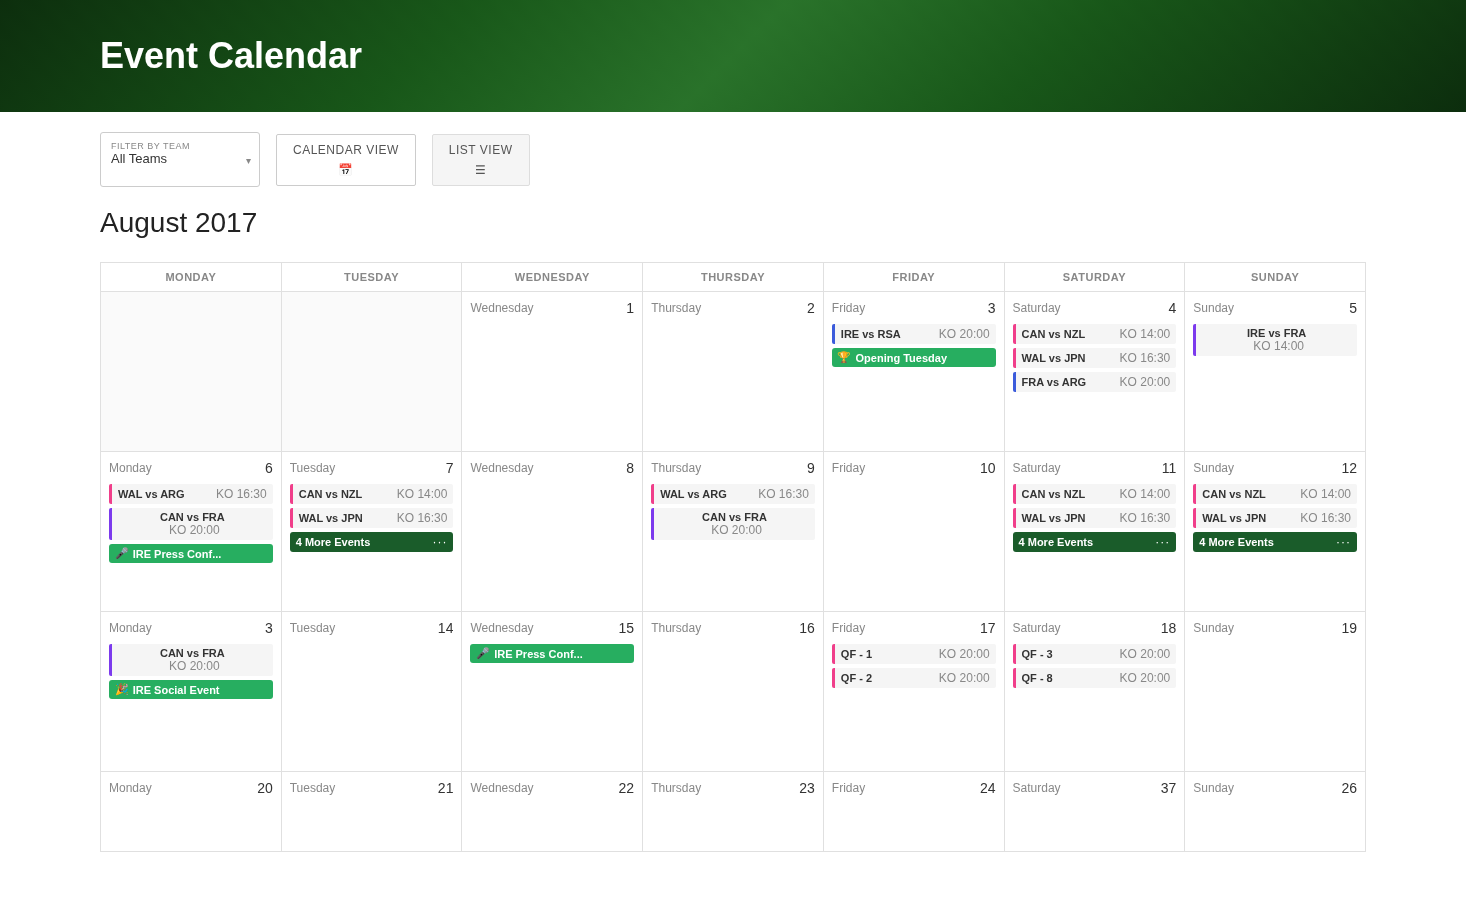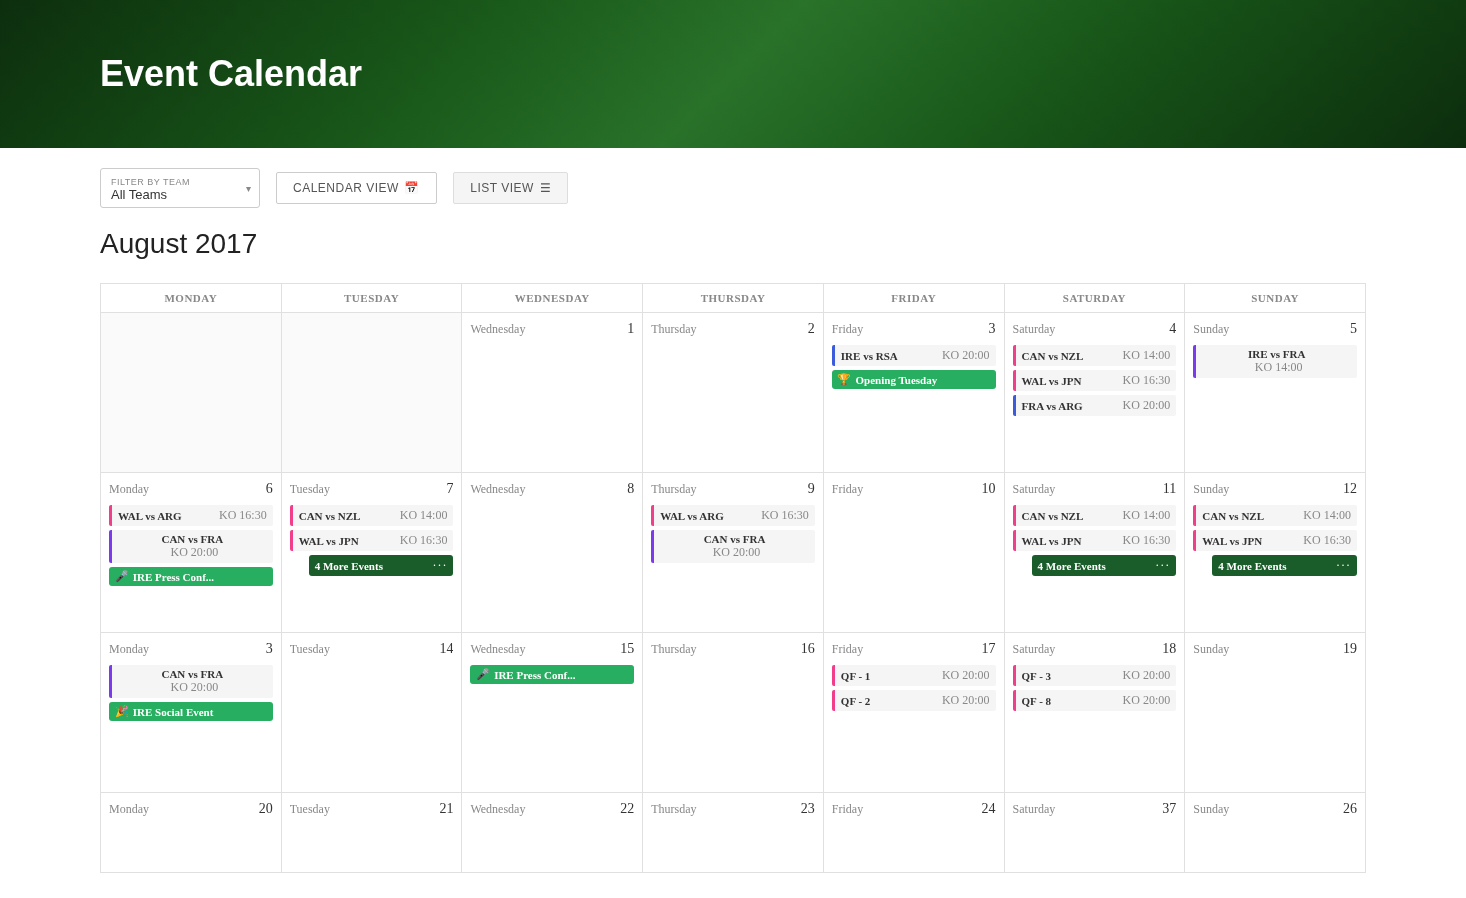--- a/index.html
+++ b/index.html
@@ -1,21 +1,21 @@
 <!DOCTYPE html>
 <html><head>
   <meta charset="utf-8">
   <style>
     * { box-sizing: border-box; margin: 0; padding: 0; }
     body { font-family: Arial, sans-serif; background: #fff; font-size: 13px; }
 
     
     .header {
       position: relative;
-      height: 148px;
+      height: 112px;
       background: linear-gradient(rgba(0,30,10,0.7), rgba(0,30,10,0.85)),
                   repeating-linear-gradient(45deg, #1a4a1a 0px, #2a6a2a 10px, #1a4a1a 20px);
       display: flex;
       align-items: center;
       padding: 0 100px;
       overflow: hidden;
     }
     .header-bg {
       position: absolute; inset: 0;
       background: linear-gradient(135deg, #0d2e0d 0%, #1a5c1a 30%, #2d7a2d 50%, #1a5c1a 70%, #0d2e0d 100%);
@@ -33,21 +33,21 @@
     .toolbar {
       display: flex;
       align-items: center;
       padding: 20px 100px 10px;
       gap: 16px;
     }
     .filter-select {
       position: relative;
       border: 1px solid #ccc;
       border-radius: 3px;
-      padding: 8px 30px 5px 10px;
+      padding: 8px 30px 20px 10px;
       background: #fff;
       min-width: 160px;
       cursor: pointer;
     }
     .filter-label {
       font-size: 9px;
       text-transform: uppercase;
       color: #888;
       display: block;
       letter-spacing: 0.5px;
@@ -66,20 +66,21 @@
       background: #f5f5f5;
       padding: 8px 16px;
       cursor: pointer;
       font-size: 12px;
       text-transform: uppercase;
       letter-spacing: 0.5px;
       color: #555;
       display: flex;
       gap: 6px;
       border-radius: 2px;
+      flex-direction: column;
     }
     .view-btn.active {
       background: #fff;
       border-color: #ccc;
     }
 
     .legend {
       margin-left: auto;
       display: flex;
       align-items: center;
@@ -104,21 +105,20 @@
     .month-title {
       padding: 10px 100px 15px;
       font-size: 28px;
       font-weight: 300;
       color: #222;
     }
 
     
     .calendar-container {
       padding: 8px 100px 20px;
-      font-family: Liberation Serif, serif;
     }
     .calendar-grid {
       display: grid;
       grid-template-columns: repeat(7, 1fr);
       border-top: 1px solid #e0e0e0;
       border-left: 1px solid #e0e0e0;
     }
     .day-header {
       border-right: 1px solid #e0e0e0;
       border-bottom: 1px solid #e0e0e0;
@@ -173,21 +173,21 @@
     .event.match {
       background: #f5f5f5;
       border-left: 3px solid #701a75;
     }
     .event.pool-a { border-left-color: #3b5bdb; }
     .event.pool-b { border-left-color: #f03e8a; }
     .event.pool-c { border-left-color: #7c3aed; flex-direction: column; }
     .event.press { background: #27ae60; color: #fff; border-radius: 3px; border: none; }
     .event.social { background: #27ae60; color: #fff; border-radius: 3px; border: none; }
     .event.opening { background: #27ae60; color: #fff; border-radius: 3px; border: none; }
-    .event.more { background: #1a5c2a; color: #fff; border-radius: 3px; border: none; margin-left: 19px; }
+    .event.more { background: #1a5c2a; color: #fff; border-radius: 3px; border: none; }
 
     .event-teams {
       flex: 1;
       font-weight: 600;
       color: #333;
     }
     .event.press .event-teams,
     .event.social .event-teams,
     .event.opening .event-teams,
     .event.more .event-teams {

